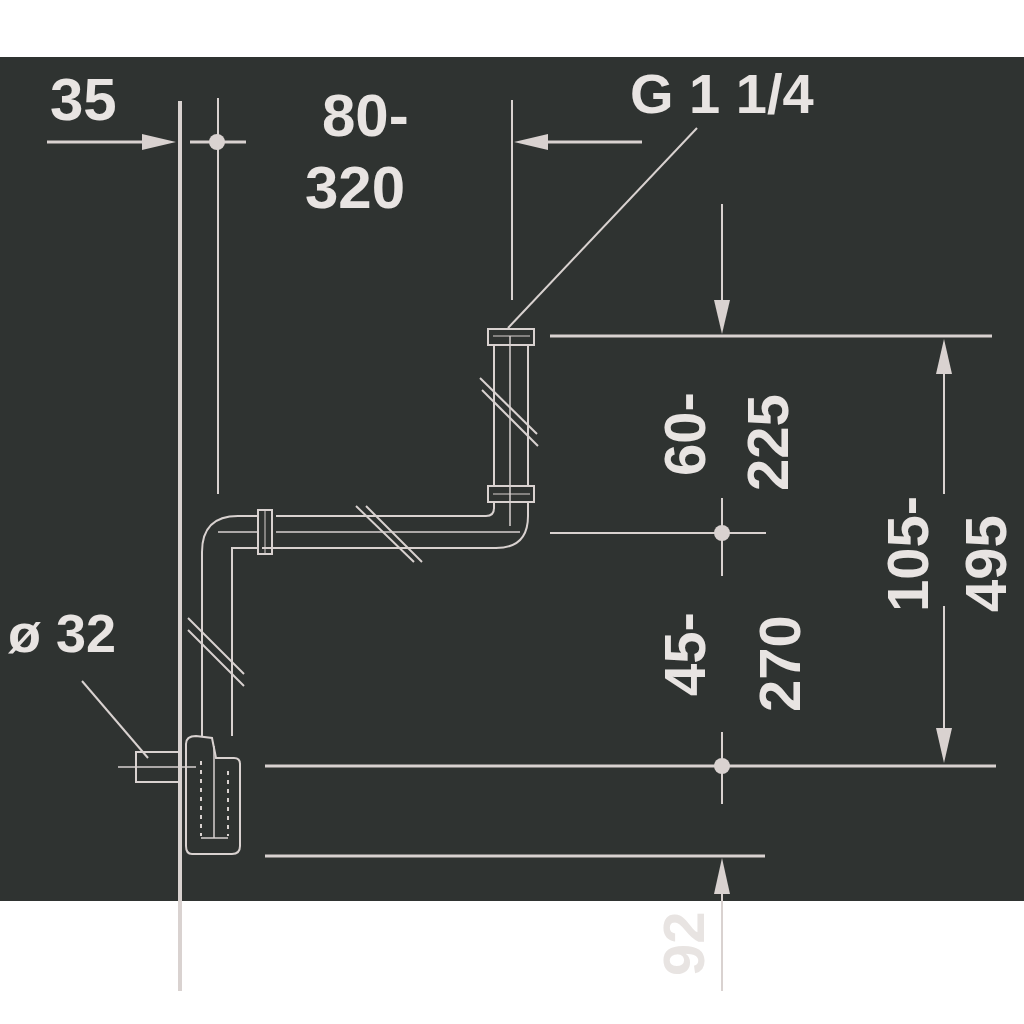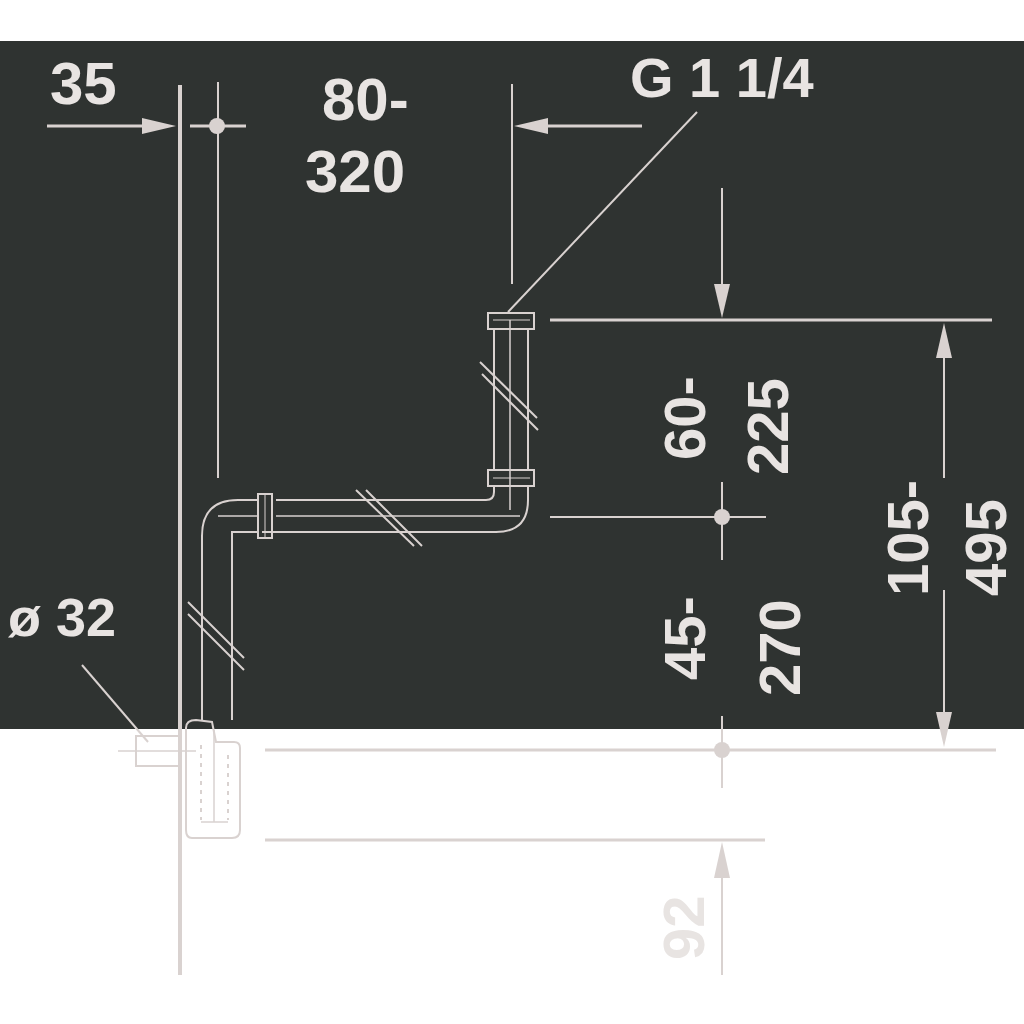--- a/index.html
+++ b/index.html
@@ -1,17 +1,17 @@
 <!DOCTYPE html>
 <html><head>
   <meta charset="utf-8">
   <style>
     html, body { margin: 0; padding: 0; background: #ffffff; }
     body { width: 1024px; height: 1024px; position: relative; overflow: hidden; }
-    #canvas { position: absolute; left: 0; top: 41px; width: 1024px; height: 688px; background: #2f3331; }
+    #canvas { position: absolute; left: 0; top: 57px; width: 1024px; height: 844px; background: #2f3331; }
     svg { position: absolute; left: 0; top: 0; }
     .ln { stroke: #d9d2d0; fill: none; }
     .lab { font-family: "Liberation Sans", sans-serif; font-weight: bold; fill: #e8e4e2; }
   </style>
 </head>
 <body>
 
 <div id="canvas">
   <svg width="1024" height="940" viewBox="0 41 1024 940">
 

